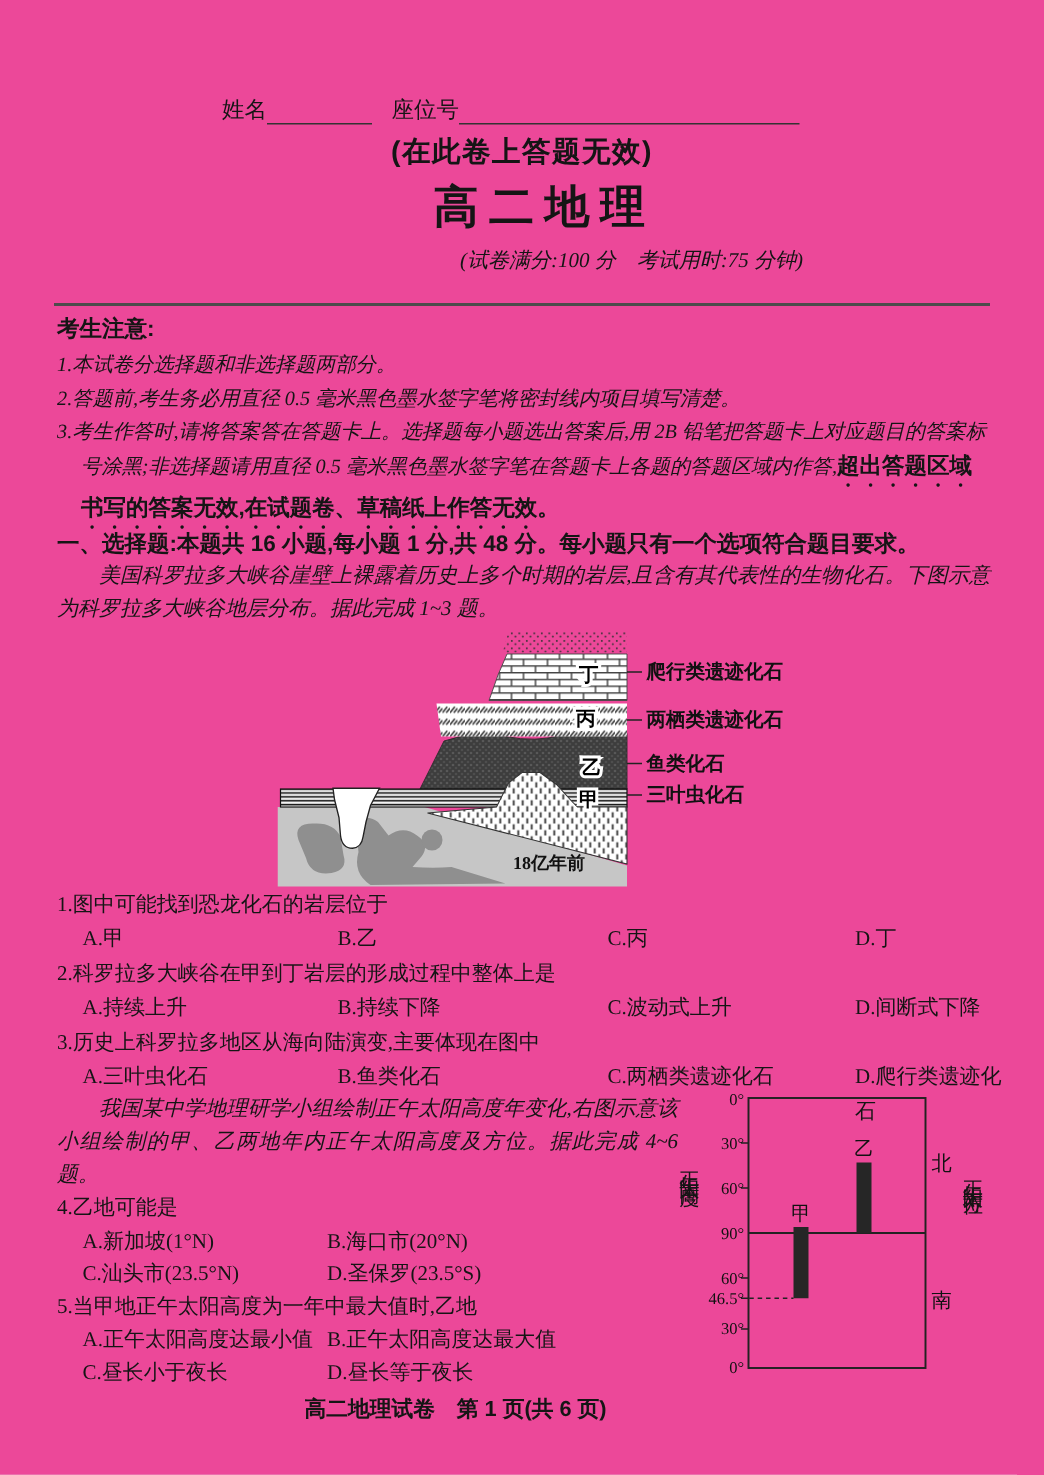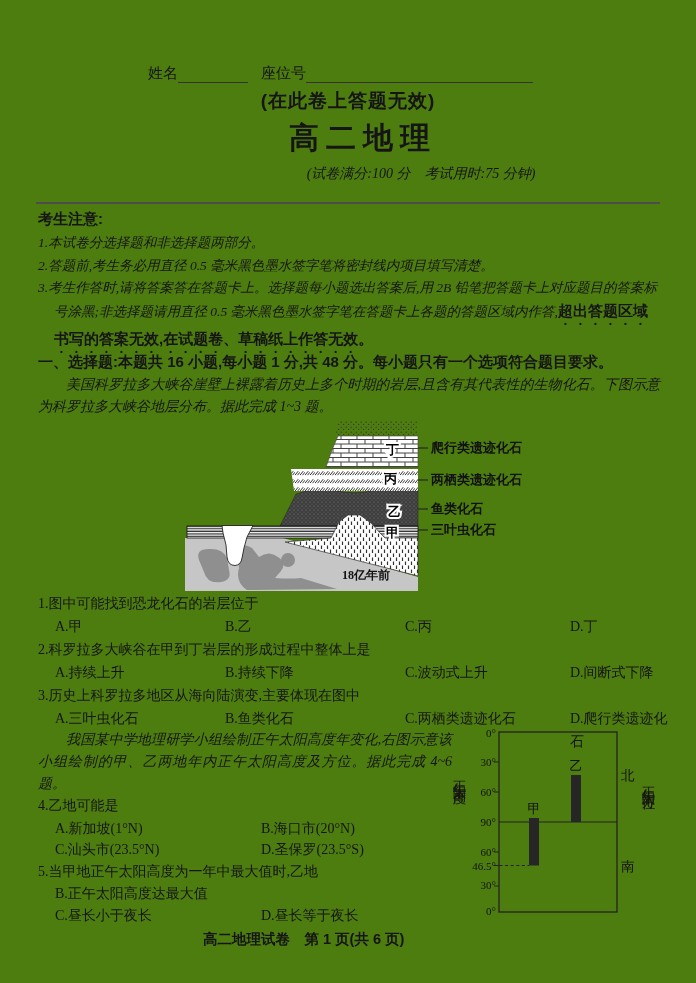--- a/index.html
+++ b/index.html
@@ -1,19 +1,19 @@
 <!DOCTYPE html>
 <html><head>
 <meta charset="utf-8">
 <style>
   * { margin:0; padding:0; box-sizing:border-box; }
   body { background:#e8e8e8; }
   .page {
     position:relative; width:696px; height:983px; margin:0 auto;
-    background:#4d7c0f; color:#151515; overflow:hidden;
+    background:#ec4899; color:#151515; overflow:hidden;
     font-family:"Liberation Serif","DejaVu Serif",serif;
   }
   .abs { position:absolute; }
   .hei { font-family:"Liberation Sans","DejaVu Sans",sans-serif; font-weight:bold; }
   .kai { font-style:italic; }
   
   .name-row { left:148px; top:64px; font-size:15px; }
   .blank { display:inline-block; border-bottom:1.2px solid #333; height:15px; vertical-align:bottom; }
   .seat-label { margin-left:13px; }
   .invalid-note { left:0; top:88px; width:696px; text-align:center; font-size:19px; letter-spacing:1px; }
@@ -36,21 +36,21 @@
   .passage { font-size:14px; line-height:22px; text-indent:2em; text-align:justify; }
   .passage1 { left:38px; top:374px; width:622px; }
   .fig1-wrap { left:185px; top:421px; width:392px; height:172px; }
   
   .q-block { left:38px; top:592px; width:640px; font-size:14px; }
   .q-stem { line-height:23px; }
   .opt-row4 { display:grid; grid-template-columns:170px 180px 165px auto;
               padding-left:17px; line-height:23px; }
   .sec46 { left:38px; top:729px; width:414px; font-size:14px; }
   .opt-row2 { display:grid; grid-template-columns:163px auto;
-              padding-left:17px; line-height:21.5px;gap:43px; }
+              padding-left:17px; line-height:21.5px; }
   .sec46 .q-stem { line-height:22.5px; }
   
   .fig2-wrap { left:450px; top:722px; width:246px; height:218px; }
   .vlabel { position:absolute; writing-mode:vertical-rl; font-size:13.5px;
             letter-spacing:2px; line-height:14px; }
   .vlabel-left { left:2px; top:48px; }
   .vlabel-right { left:191px; top:54px; }
   
   .fig-letter { font-family:"Liberation Serif",serif; font-size:13px; font-weight:bold;
                 paint-order:stroke; stroke:#ffffff; stroke-width:4px; fill:#000; }
@@ -176,20 +176,21 @@
     <div class="opt-row2">
       <span>A.新加坡(1°N)</span>
       <span>B.海口市(20°N)</span>
     </div>
     <div class="opt-row2">
       <span>C.汕头市(23.5°N)</span>
       <span>D.圣保罗(23.5°S)</span>
     </div>
     <div class="q-stem">5.当甲地正午太阳高度为一年中最大值时,乙地</div>
     <div class="opt-row2">
+      <span>A.正午太阳高度达最小值</span>
       <span>B.正午太阳高度达最大值</span>
     </div>
     <div class="opt-row2">
       <span>C.昼长小于夜长</span>
       <span>D.昼长等于夜长</span>
     </div>
   </div>
 
   <div class="abs fig2-wrap">
     <svg width="246" height="218" viewBox="0 0 246 218">

